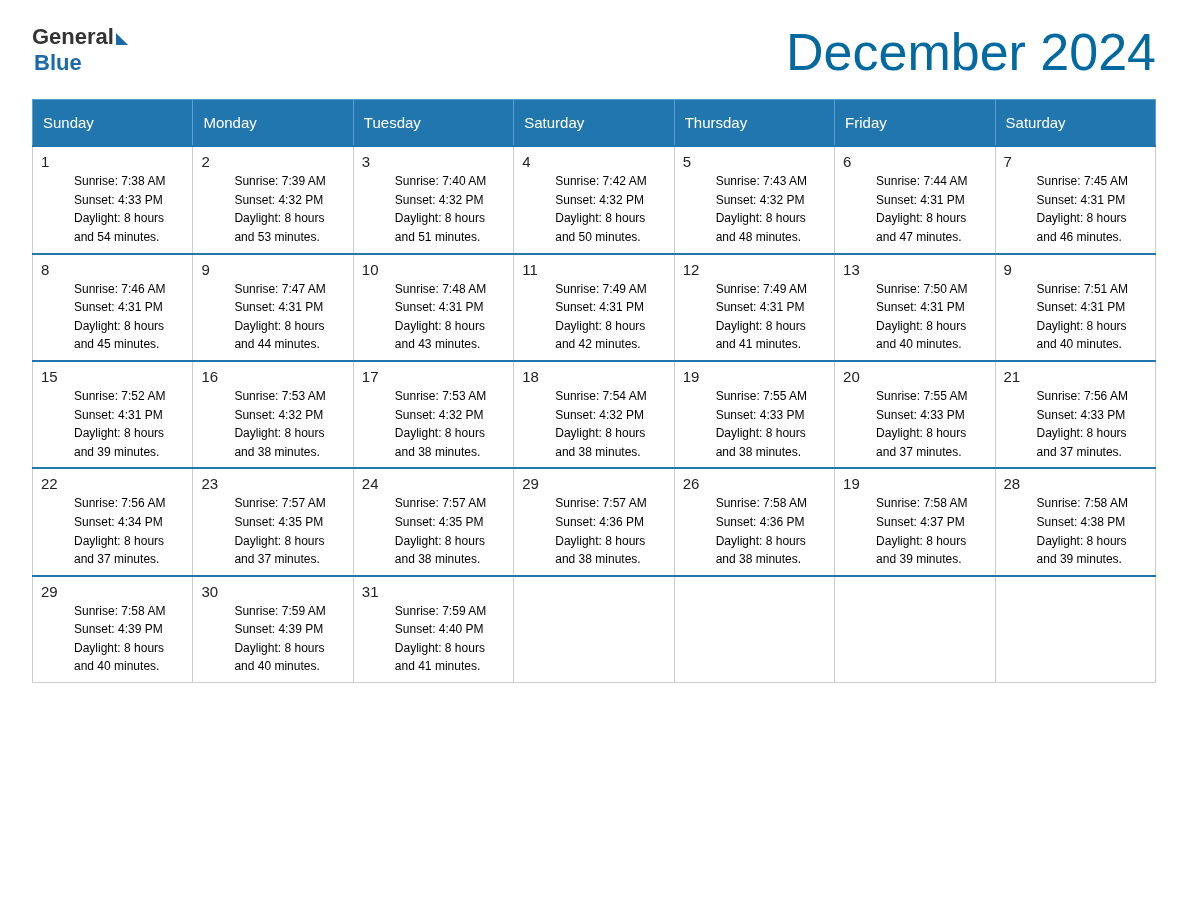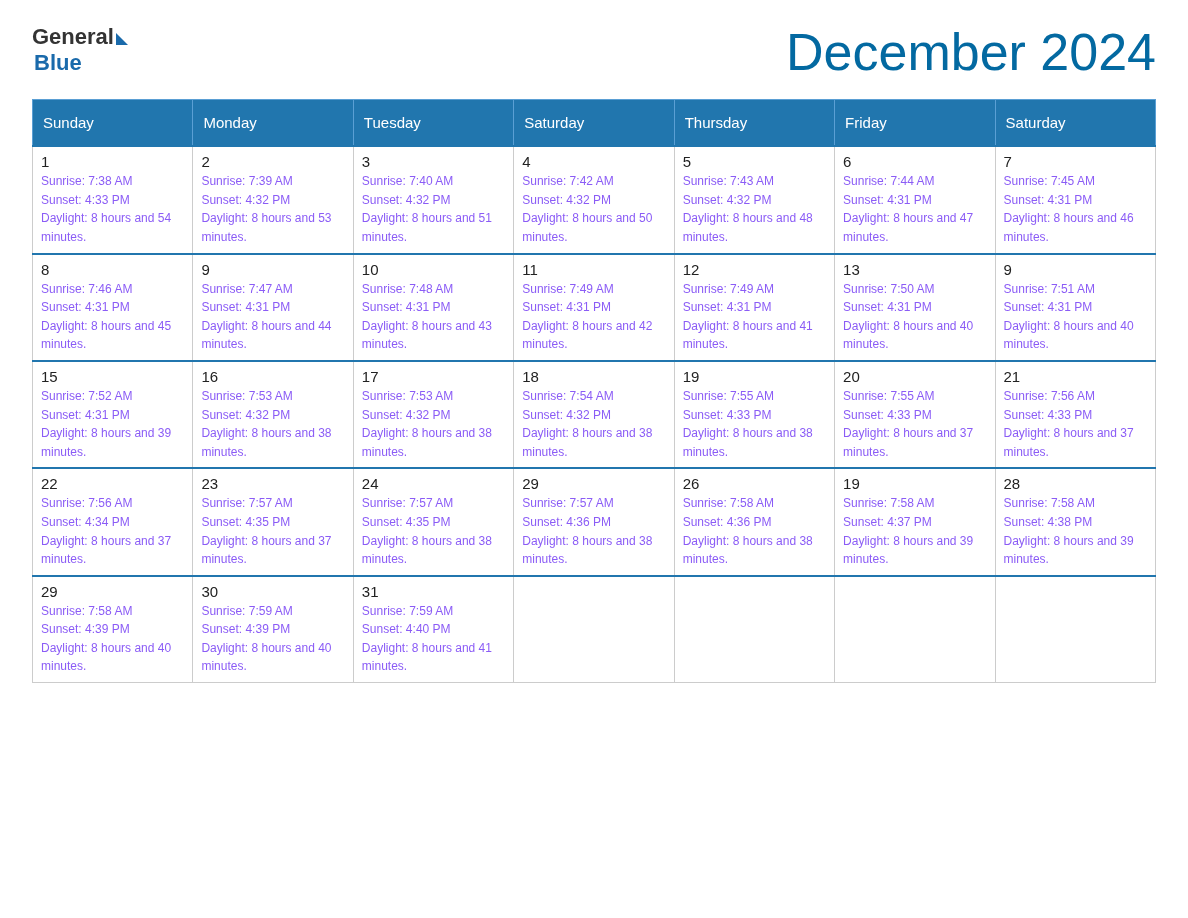--- a/index.html
+++ b/index.html
@@ -84,21 +84,22 @@
     }
     .day-number {
       font-size: 15px;
       font-weight: normal;
       display: block;
       margin-bottom: 2px;
     }
     .day-info {
       font-size: 12px;
       line-height: 1.55;
-      color: #8b5cf6;
+      color: #000000;
+      margin-left: 33px;
     }
     .week-row td {
       border-top: 2px solid #2176ae;
     }
     .empty-cell {
       background: #fff;
     }
   </style>
 </head>
 <body>

